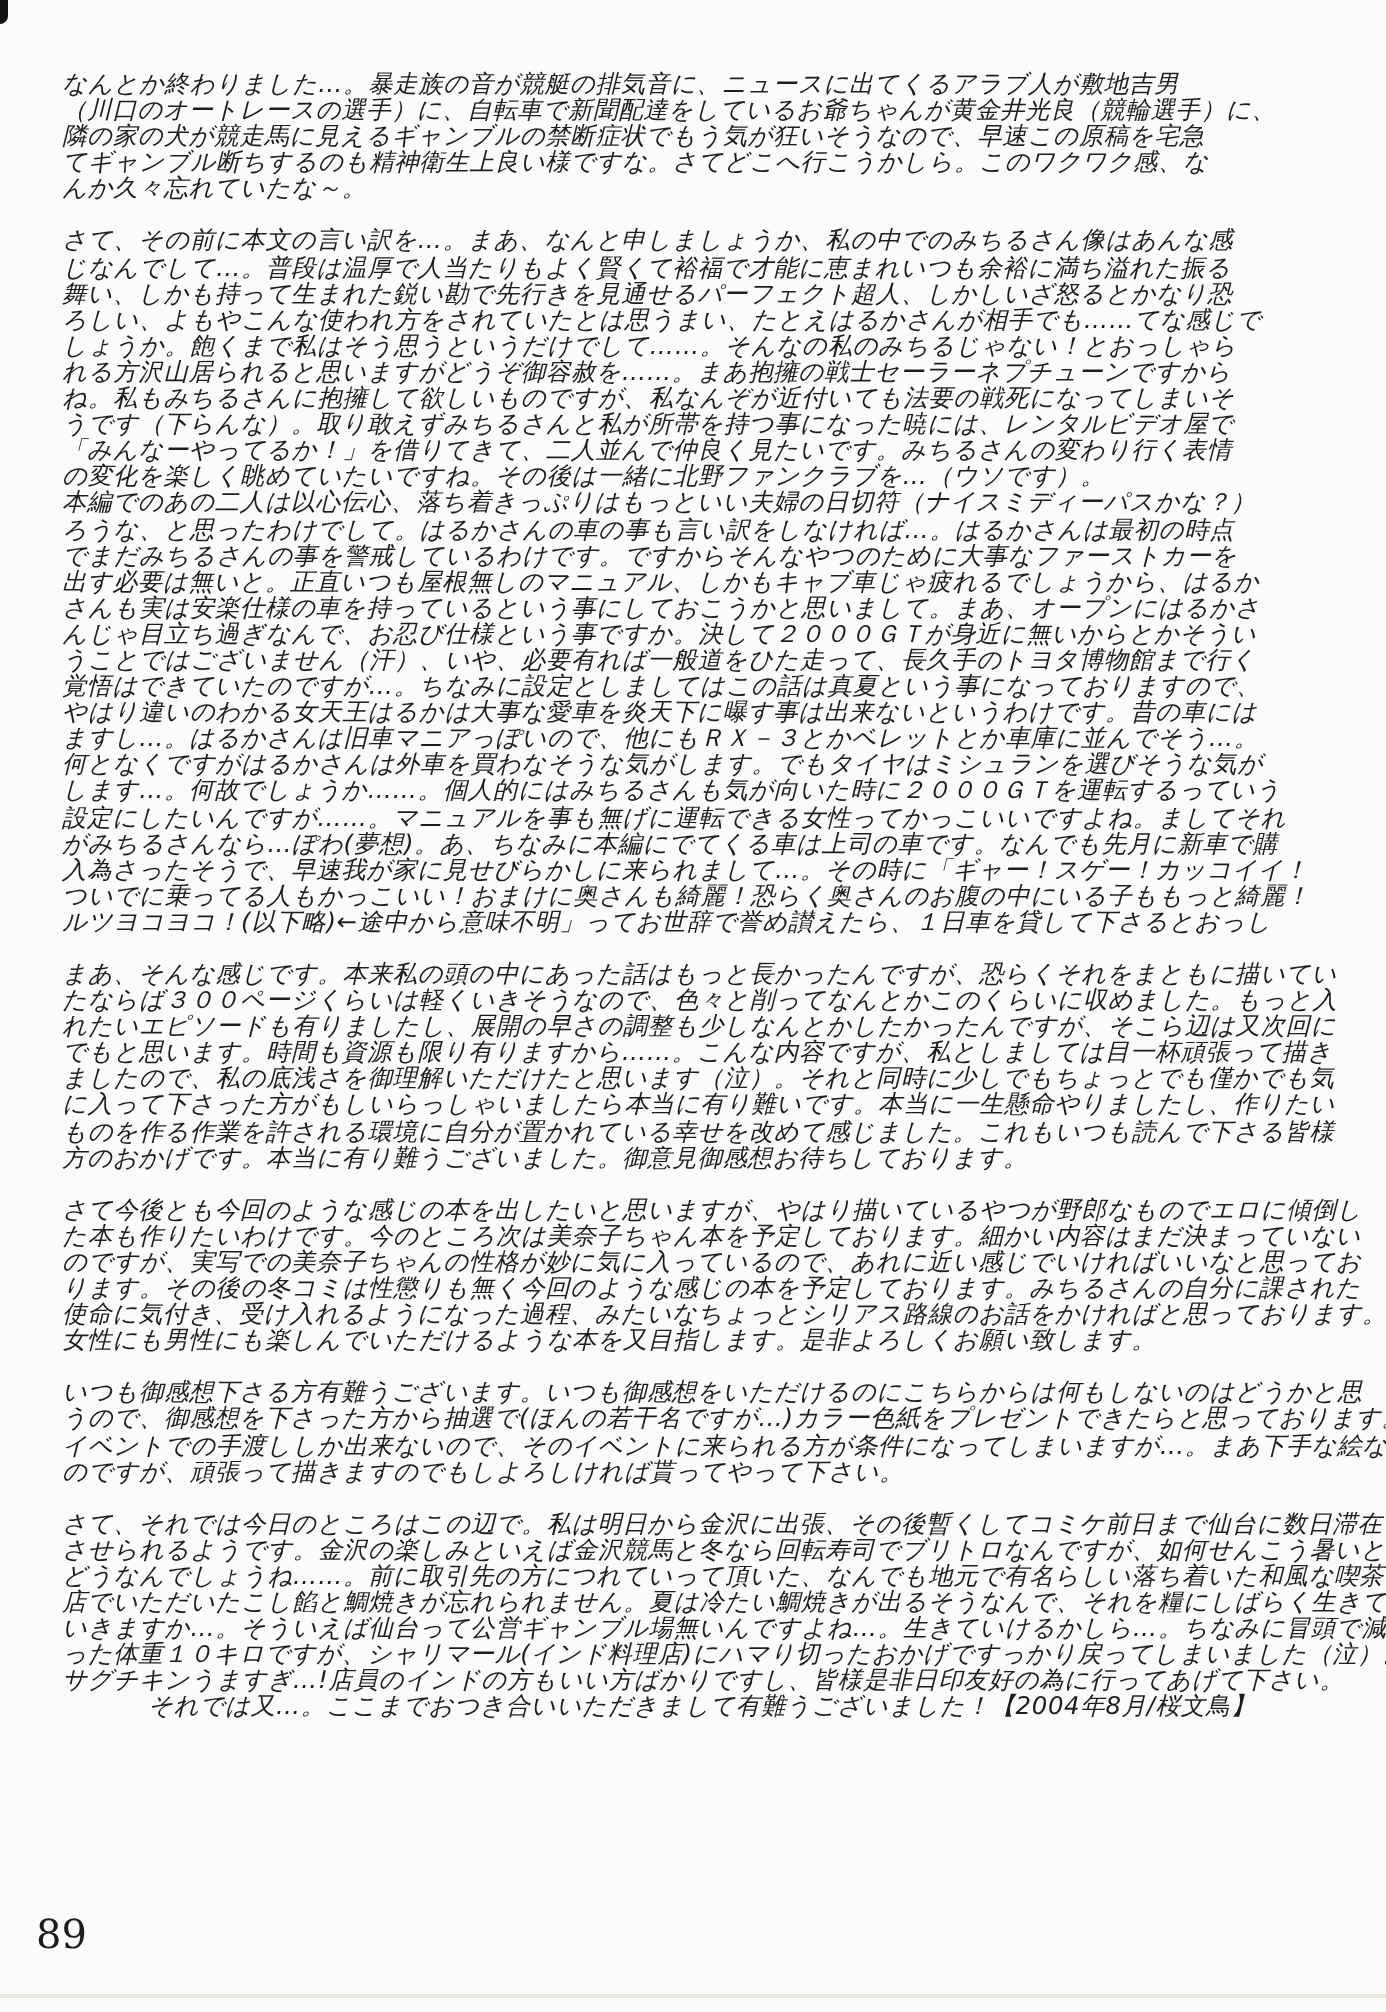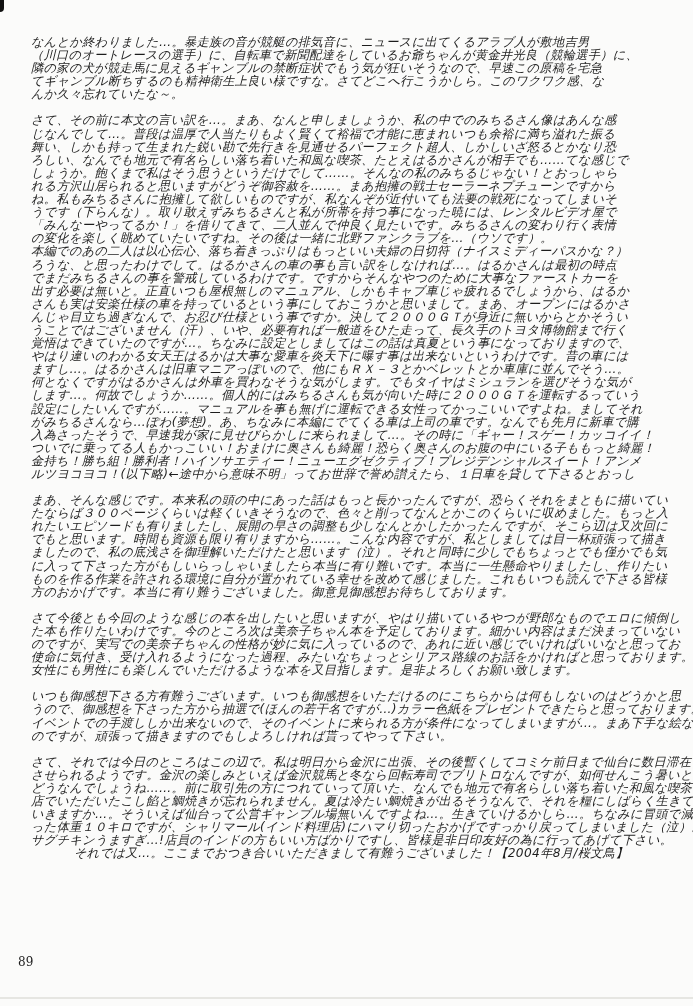--- a/index.html
+++ b/index.html
@@ -37,42 +37,42 @@
   .text-line{
     font-size:12.2px;
     line-height:13.1px;
     letter-spacing:0.35px;
     white-space:nowrap;
     font-weight:500;
   }
   .page-number{
     position:absolute;left:18px;top:955px;
     font-family:"DejaVu Serif",serif;
-    font-size:12px;
+    font-size:20px;
     color:#1c1c1c;
   }
 </style>
 </head>
 <body>
 
 <div class="page">
   <div class="corner-artifact"></div>
   <div class="text-block" id="paragraphs-root">
       <div class="paragraph">
         <div class="text-line">なんとか終わりました…。暴走族の音が競艇の排気音に、ニュースに出てくるアラブ人が敷地吉男</div>
         <div class="text-line">（川口のオートレースの選手）に、自転車で新聞配達をしているお爺ちゃんが黄金井光良（競輪選手）に、</div>
         <div class="text-line">隣の家の犬が競走馬に見えるギャンブルの禁断症状でもう気が狂いそうなので、早速この原稿を宅急</div>
         <div class="text-line">てギャンブル断ちするのも精神衛生上良い様ですな。さてどこへ行こうかしら。このワクワク感、な</div>
         <div class="text-line">んか久々忘れていたな～。</div>
       </div>
       <div class="paragraph">
         <div class="text-line">さて、その前に本文の言い訳を…。まあ、なんと申しましょうか、私の中でのみちるさん像はあんな感</div>
         <div class="text-line">じなんでして…。普段は温厚で人当たりもよく賢くて裕福で才能に恵まれいつも余裕に満ち溢れた振る</div>
         <div class="text-line">舞い、しかも持って生まれた鋭い勘で先行きを見通せるパーフェクト超人、しかしいざ怒るとかなり恐</div>
-        <div class="text-line">ろしい、なんでも地元で有名らしい落ち着いた和風な喫茶、たとえはるかさんが相手でも……てな感じで</div>
+        <div class="text-line">ろしい、よもやこんな使われ方をされていたとは思うまい、たとえはるかさんが相手でも……てな感じで</div>
         <div class="text-line">しょうか。飽くまで私はそう思うというだけでして……。そんなの私のみちるじゃない！とおっしゃら</div>
         <div class="text-line">れる方沢山居られると思いますがどうぞ御容赦を……。まあ抱擁の戦士セーラーネプチューンですから</div>
         <div class="text-line">ね。私もみちるさんに抱擁して欲しいものですが、私なんぞが近付いても法要の戦死になってしまいそ</div>
         <div class="text-line">うです（下らんな）。取り敢えずみちるさんと私が所帯を持つ事になった暁には、レンタルビデオ屋で</div>
         <div class="text-line">「みんなーやってるか！」を借りてきて、二人並んで仲良く見たいです。みちるさんの変わり行く表情</div>
         <div class="text-line">の変化を楽しく眺めていたいですね。その後は一緒に北野ファンクラブを…（ウソです）。</div>
         <div class="text-line">本編でのあの二人は以心伝心、落ち着きっぷりはもっといい夫婦の日切符（ナイスミディーパスかな？）</div>
         <div class="text-line">ろうな、と思ったわけでして。はるかさんの車の事も言い訳をしなければ…。はるかさんは最初の時点</div>
         <div class="text-line">でまだみちるさんの事を警戒しているわけです。ですからそんなやつのために大事なファーストカーを</div>
         <div class="text-line">出す必要は無いと。正直いつも屋根無しのマニュアル、しかもキャブ車じゃ疲れるでしょうから、はるか</div>
@@ -81,37 +81,37 @@
         <div class="text-line">うことではございません（汗）、いや、必要有れば一般道をひた走って、長久手のトヨタ博物館まで行く</div>
         <div class="text-line">覚悟はできていたのですが…。ちなみに設定としましてはこの話は真夏という事になっておりますので、</div>
         <div class="text-line">やはり違いのわかる女天王はるかは大事な愛車を炎天下に曝す事は出来ないというわけです。昔の車には</div>
         <div class="text-line">ますし…。はるかさんは旧車マニアっぽいので、他にもＲＸ－３とかベレットとか車庫に並んでそう…。</div>
         <div class="text-line">何となくですがはるかさんは外車を買わなそうな気がします。でもタイヤはミシュランを選びそうな気が</div>
         <div class="text-line">します…。何故でしょうか……。個人的にはみちるさんも気が向いた時に２０００ＧＴを運転するっていう</div>
         <div class="text-line">設定にしたいんですが……。マニュアルを事も無げに運転できる女性ってかっこいいですよね。ましてそれ</div>
         <div class="text-line">がみちるさんなら…ぽわ(夢想)。あ、ちなみに本編にでてくる車は上司の車です。なんでも先月に新車で購</div>
         <div class="text-line">入為さったそうで、早速我が家に見せびらかしに来られまして…。その時に「ギャー！スゲー！カッコイイ！</div>
         <div class="text-line">ついでに乗ってる人もかっこいい！おまけに奥さんも綺麗！恐らく奥さんのお腹の中にいる子ももっと綺麗！</div>
-        <div class="text-line">金持ち！勝ち組！勝利者！ハイソサエティー！ニューエグゼクティブ！プレジデンシャルスイート！アンメ</div>
         <div class="text-line">ルツヨコヨコ！(以下略)←途中から意味不明」ってお世辞で誉め讃えたら、１日車を貸して下さるとおっし</div>
       </div>
       <div class="paragraph">
         <div class="text-line">まあ、そんな感じです。本来私の頭の中にあった話はもっと長かったんですが、恐らくそれをまともに描いてい</div>
         <div class="text-line">たならば３００ページくらいは軽くいきそうなので、色々と削ってなんとかこのくらいに収めました。もっと入</div>
         <div class="text-line">れたいエピソードも有りましたし、展開の早さの調整も少しなんとかしたかったんですが、そこら辺は又次回に</div>
         <div class="text-line">でもと思います。時間も資源も限り有りますから……。こんな内容ですが、私としましては目一杯頑張って描き</div>
         <div class="text-line">ましたので、私の底浅さを御理解いただけたと思います（泣）。それと同時に少しでもちょっとでも僅かでも気</div>
         <div class="text-line">に入って下さった方がもしいらっしゃいましたら本当に有り難いです。本当に一生懸命やりましたし、作りたい</div>
         <div class="text-line">ものを作る作業を許される環境に自分が置かれている幸せを改めて感じました。これもいつも読んで下さる皆様</div>
         <div class="text-line">方のおかげです。本当に有り難うございました。御意見御感想お待ちしております。</div>
       </div>
       <div class="paragraph">
         <div class="text-line">さて今後とも今回のような感じの本を出したいと思いますが、やはり描いているやつが野郎なものでエロに傾倒し</div>
         <div class="text-line">た本も作りたいわけです。今のところ次は美奈子ちゃん本を予定しております。細かい内容はまだ決まっていない</div>
         <div class="text-line">のですが、実写での美奈子ちゃんの性格が妙に気に入っているので、あれに近い感じでいければいいなと思ってお</div>
+        <div class="text-line">ります。その後の冬コミは性懲りも無く今回のような感じの本を予定しております。みちるさんの自分に課された</div>
         <div class="text-line">使命に気付き、受け入れるようになった過程、みたいなちょっとシリアス路線のお話をかければと思っております。</div>
         <div class="text-line">女性にも男性にも楽しんでいただけるような本を又目指します。是非よろしくお願い致します。</div>
       </div>
       <div class="paragraph">
         <div class="text-line">いつも御感想下さる方有難うございます。いつも御感想をいただけるのにこちらからは何もしないのはどうかと思</div>
         <div class="text-line">うので、御感想を下さった方から抽選で(ほんの若干名ですが…)カラー色紙をプレゼントできたらと思っております。</div>
         <div class="text-line">イベントでの手渡ししか出来ないので、そのイベントに来られる方が条件になってしまいますが…。まあ下手な絵な</div>
         <div class="text-line">のですが、頑張って描きますのでもしよろしければ貰ってやって下さい。</div>
       </div>
       <div class="paragraph">

